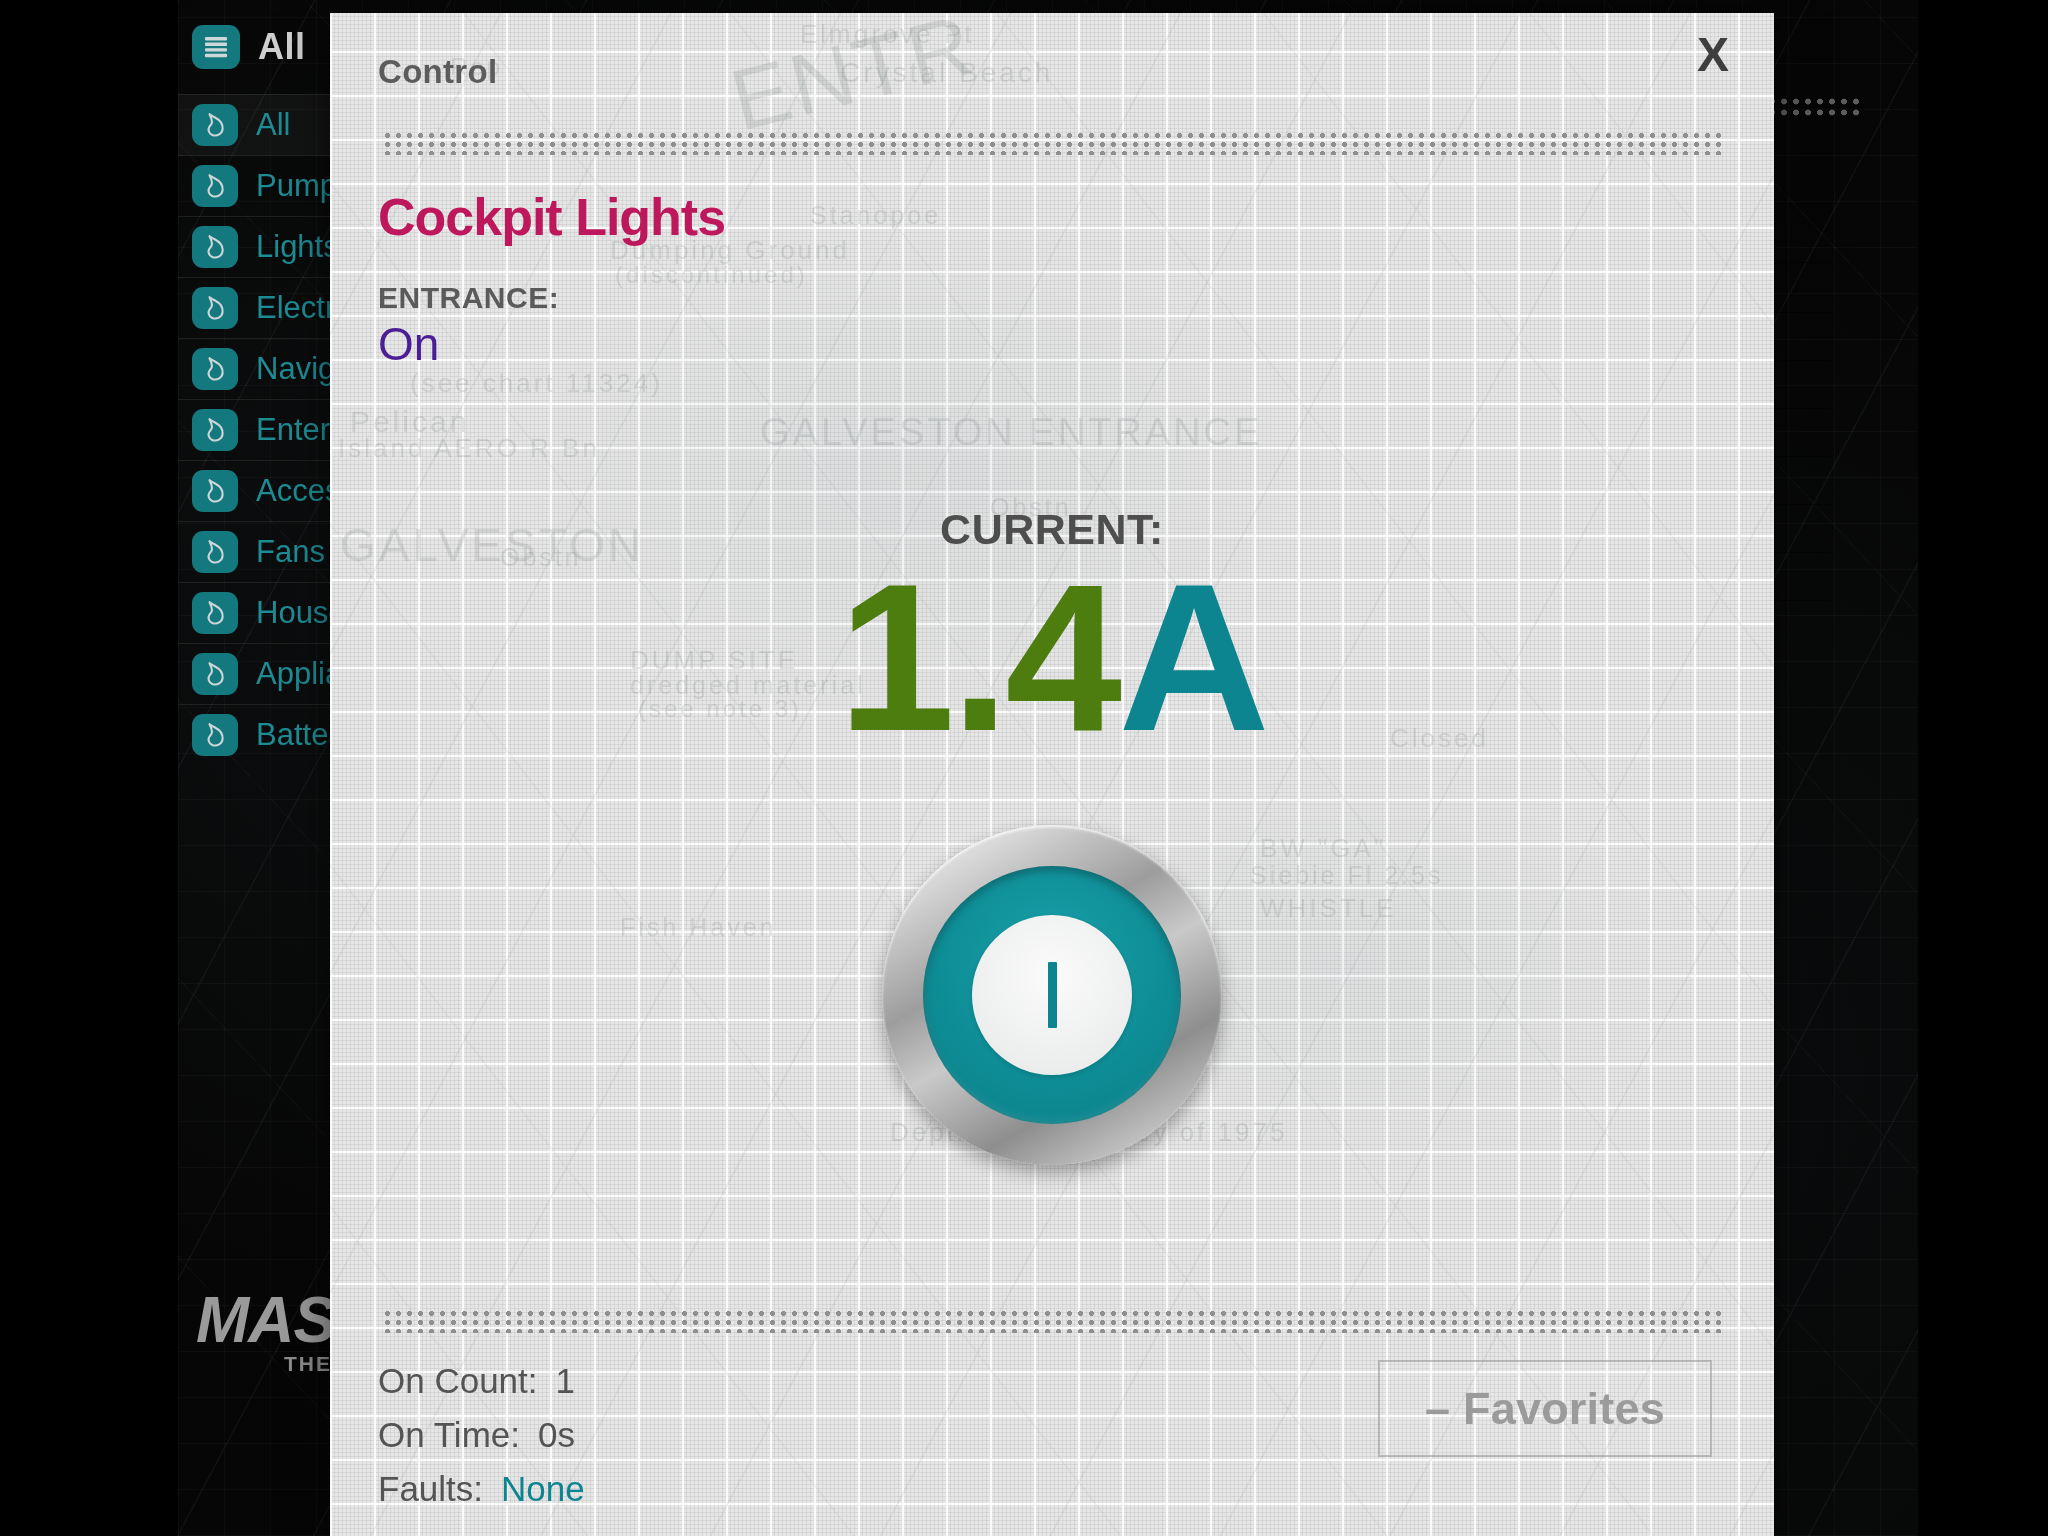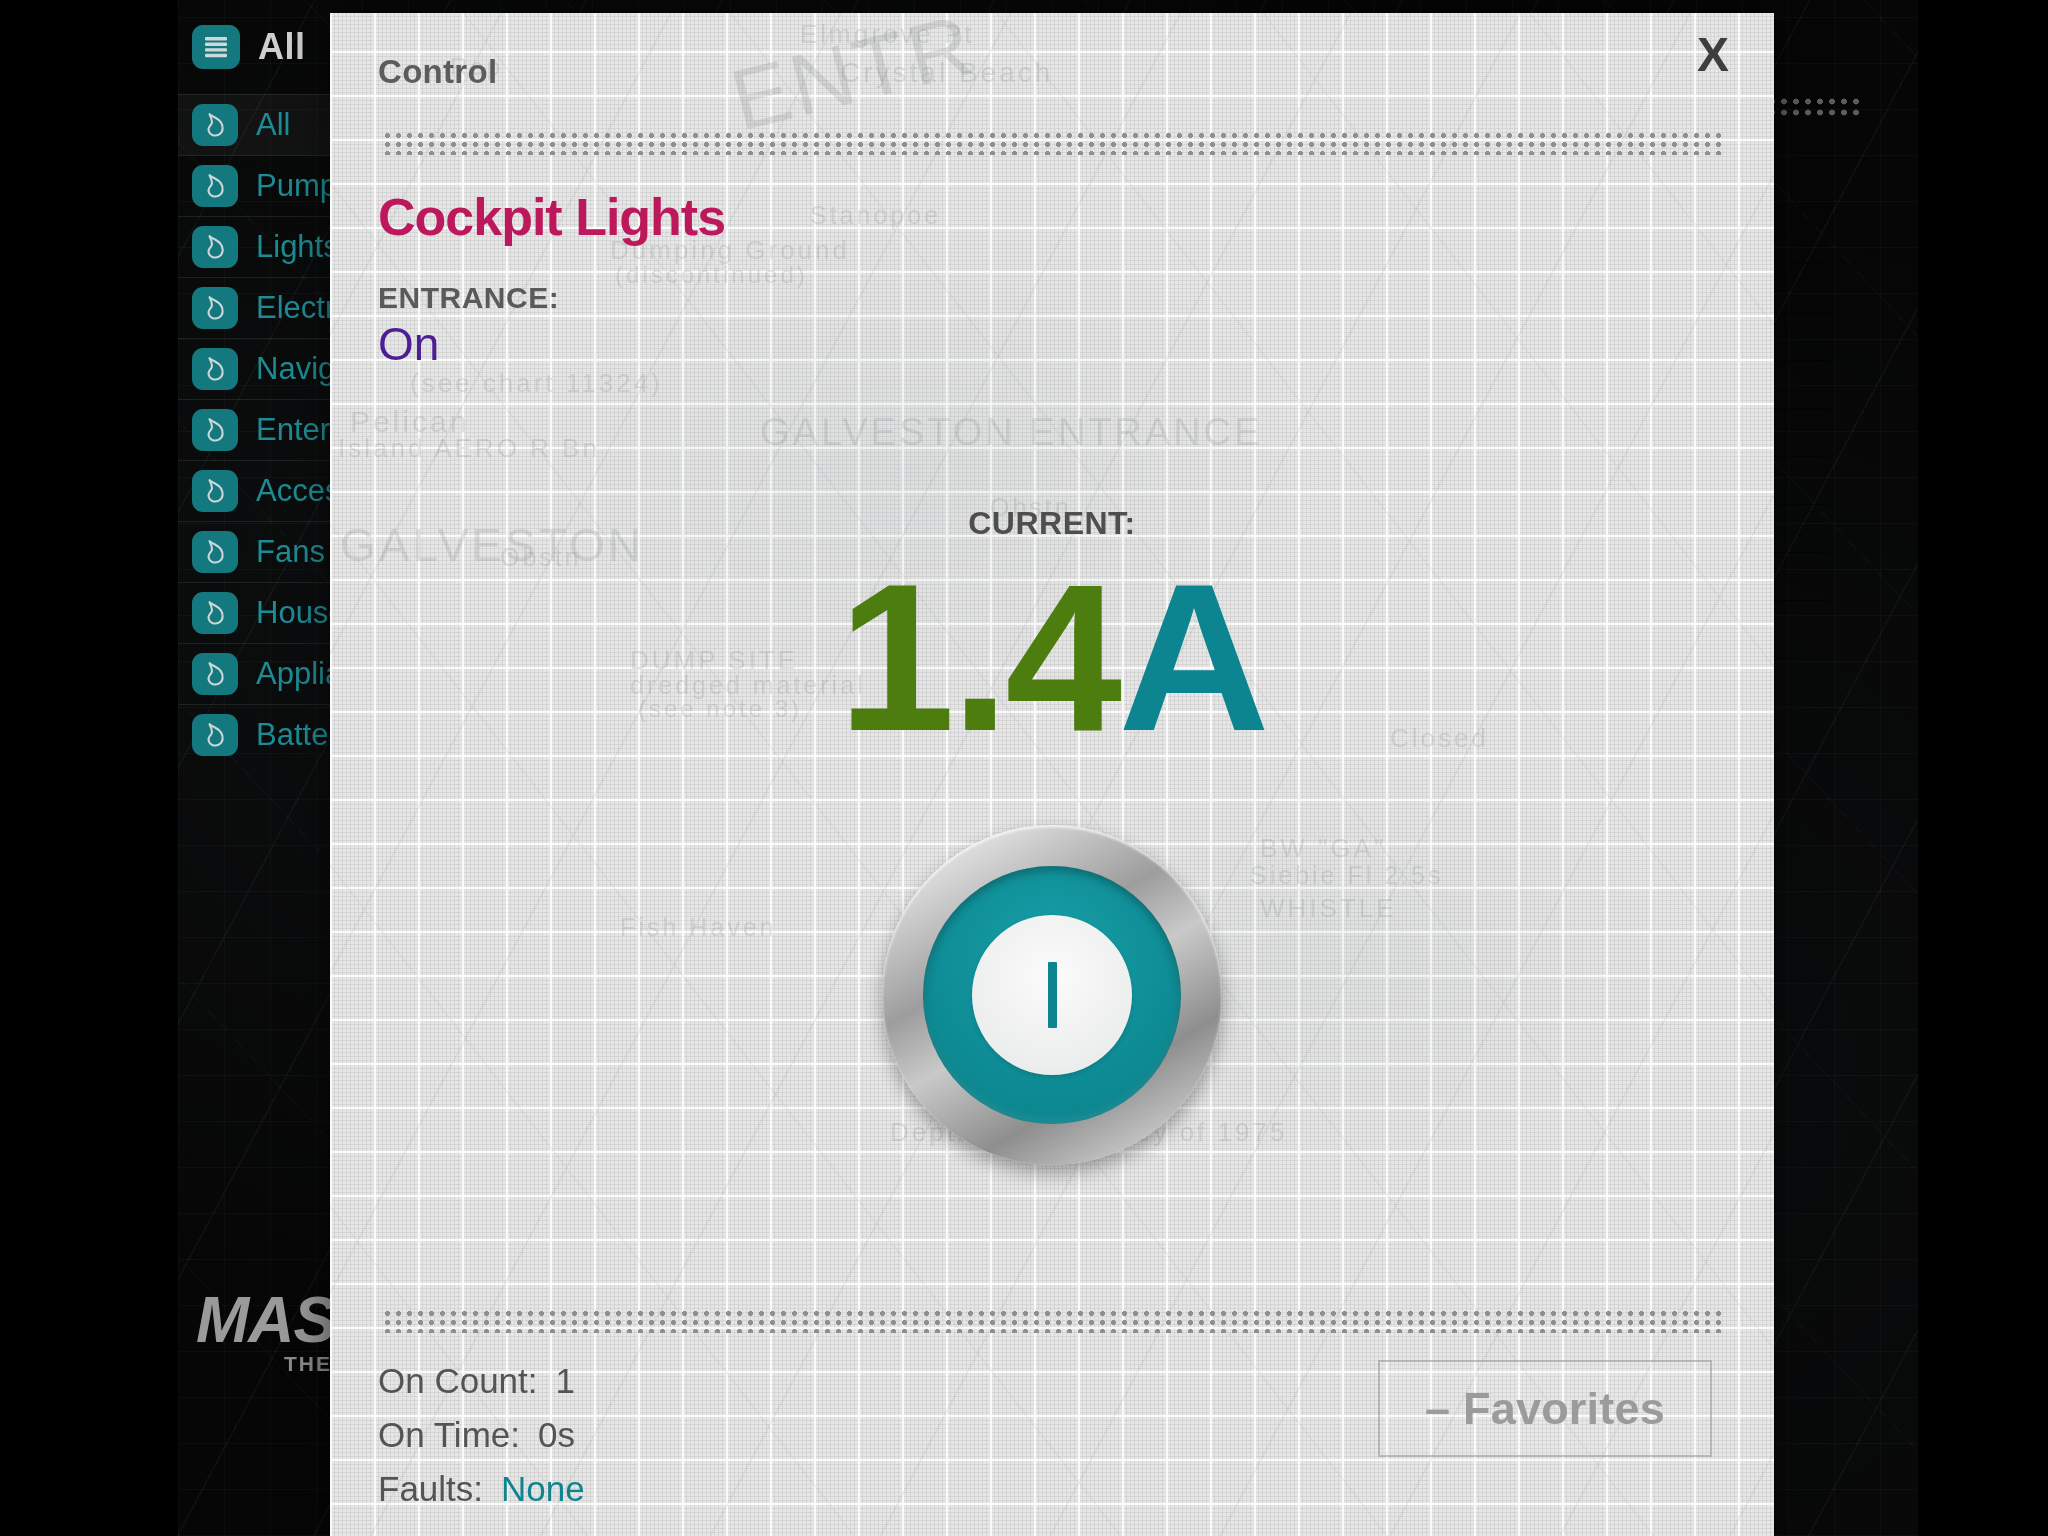--- a/index.html
+++ b/index.html
@@ -201,21 +201,21 @@
   }
   .enabled-value {
     position: absolute; left: 48px; top: 308px;
     font-size: 46px; font-weight: normal; color: #4c1d95;
     line-height: 1;
   }
 
   .current-label {
     position: absolute; left: 0; right: 0; top: 492px;
     text-align: center;
-    font-size: 32px; font-weight: bold; color: #4e4e4e;
+    font-size: 43px; font-weight: bold; color: #4e4e4e;
     letter-spacing: .5px;
   }
   .current-readout {
     position: absolute; left: 0; right: 0; top: 540px;
     text-align: center;
     line-height: 1;
     white-space: nowrap;
   }
   .current-readout .num {
     font-size: 210px; font-weight: bold; color: #4d7c0f;

